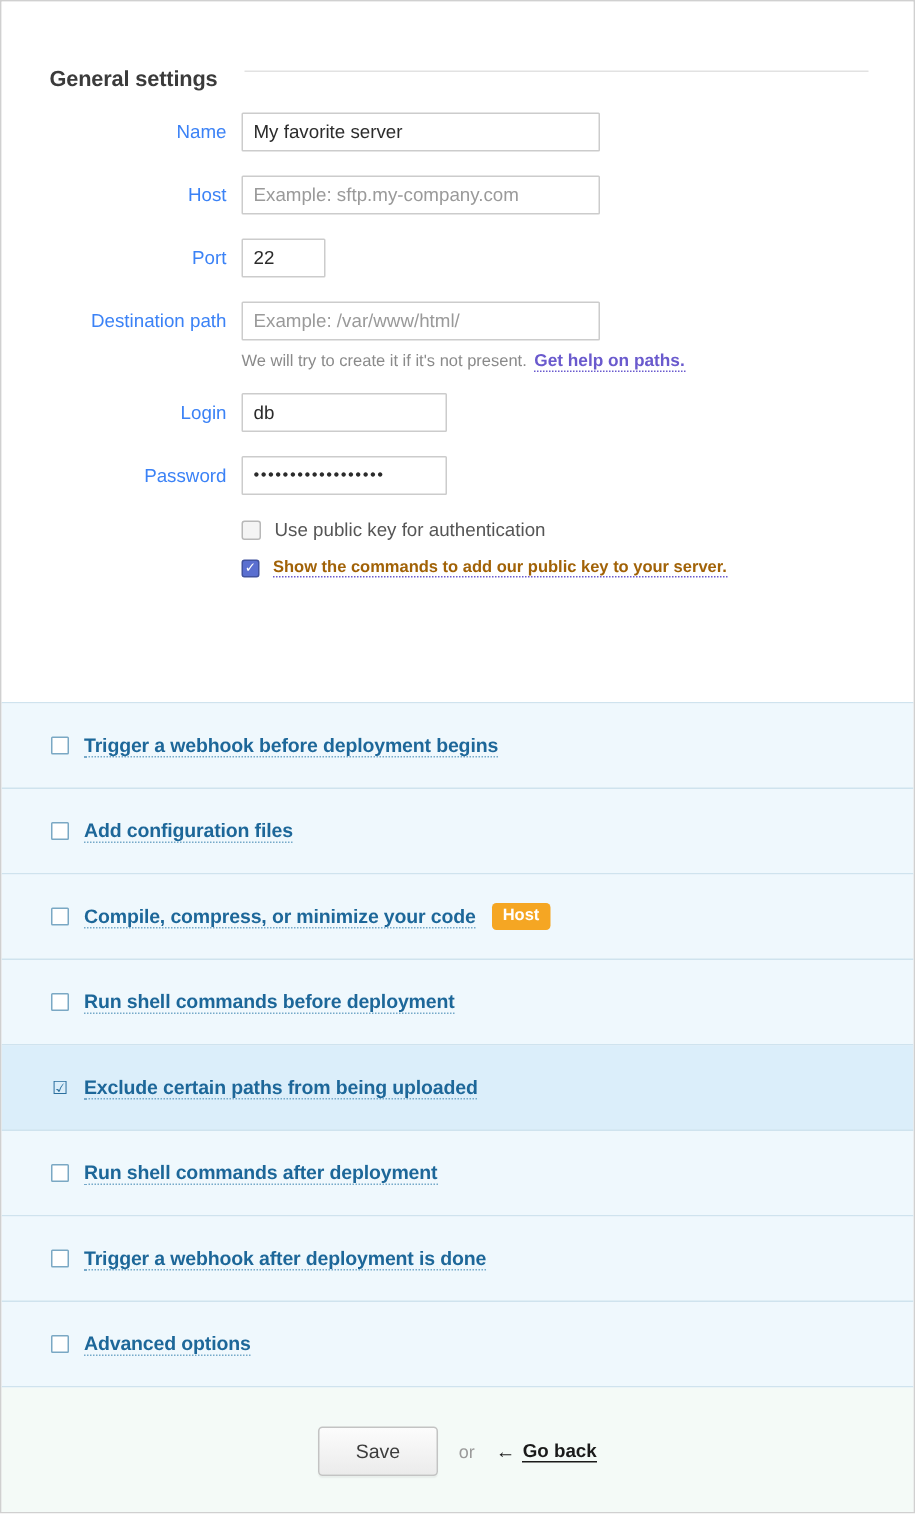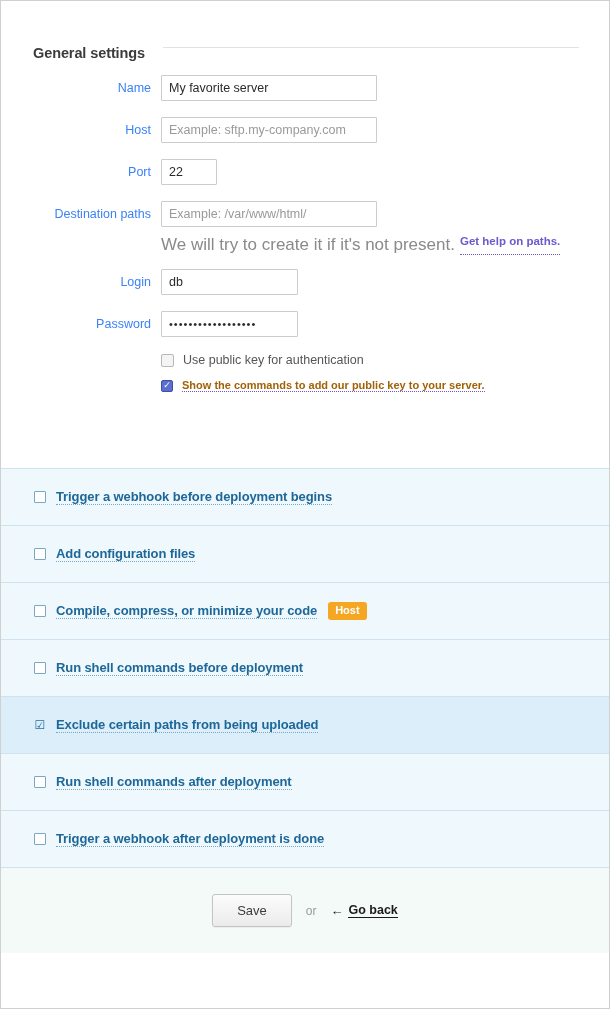--- a/index.html
+++ b/index.html
@@ -67,32 +67,32 @@
     border: 1px solid #cccccc;
     background: #ffffff;
     font-size: 12.5px;
     color: #2b2b2b;
     padding: 0 7px;
     font-family: "Liberation Sans", sans-serif;
     outline: none;
     border-radius: 1px;
   }
   .field-input::placeholder { color: #9a9a9a; }
-  .w-wide { width: 216px; }
+  .w-wide { width: 239px; }
   .w-narrow { width: 56px; }
   .w-mid { width: 137px; }
 
   .helper-row {
     display: flex;
     margin-top: -8px;
     margin-bottom: 14px;
   }
   .helper-spacer { width: 160px; padding-right: 10px; }
   .helper-text {
-    font-size: 17px;
+    font-size: 11px;
     color: #8a8a8a;
   }
   .link-violet {
     color: #6a5acd;
     text-decoration: none;
     border-bottom: 1px dotted #6a5acd;
     font-weight: bold;
     font-size: 11.5px;
   }
 
@@ -245,21 +245,21 @@
         <div class="field-label">Host</div>
         <input class="field-input w-wide" type="text" placeholder="Example: sftp.my-company.com" style="">
       </div>
 
       <div class="field-row">
         <div class="field-label">Port</div>
         <input class="field-input w-narrow" type="text" value="22" style="">
       </div>
 
       <div class="field-row">
-        <div class="field-label">Destination paths</div>
+        <div class="field-label">Destination path</div>
         <input class="field-input w-wide" type="text" placeholder="Example: /var/www/html/" style="">
       </div>
 
       <div class="helper-row">
         <div class="helper-spacer"></div>
         <div class="helper-text">We will try to create it if it's not present.</div>
         <a class="link-violet" href="#" style="margin-left:5px;">Get help on paths.</a>
       </div>
 
       <div class="field-row">
@@ -318,20 +318,24 @@
     <div class="acc-row">
       <span class="acc-cbx"></span>
       <a class="acc-link" href="#">Run shell commands after deployment</a>
     </div>
 
     <div class="acc-row">
       <span class="acc-cbx"></span>
       <a class="acc-link" href="#">Trigger a webhook after deployment is done</a>
     </div>
 
+    <div class="acc-row">
+      <span class="acc-cbx"></span>
+      <a class="acc-link" href="#">Advanced options</a>
+    </div>
 
   </div>
 
   <div class="footer">
     <button class="save-btn">Save</button>
     <span class="or-text">or</span>
     <a class="goback" href="#">
       <span class="arrow-left">←</span>
       <span class="goback-label">Go back</span>
     </a>

